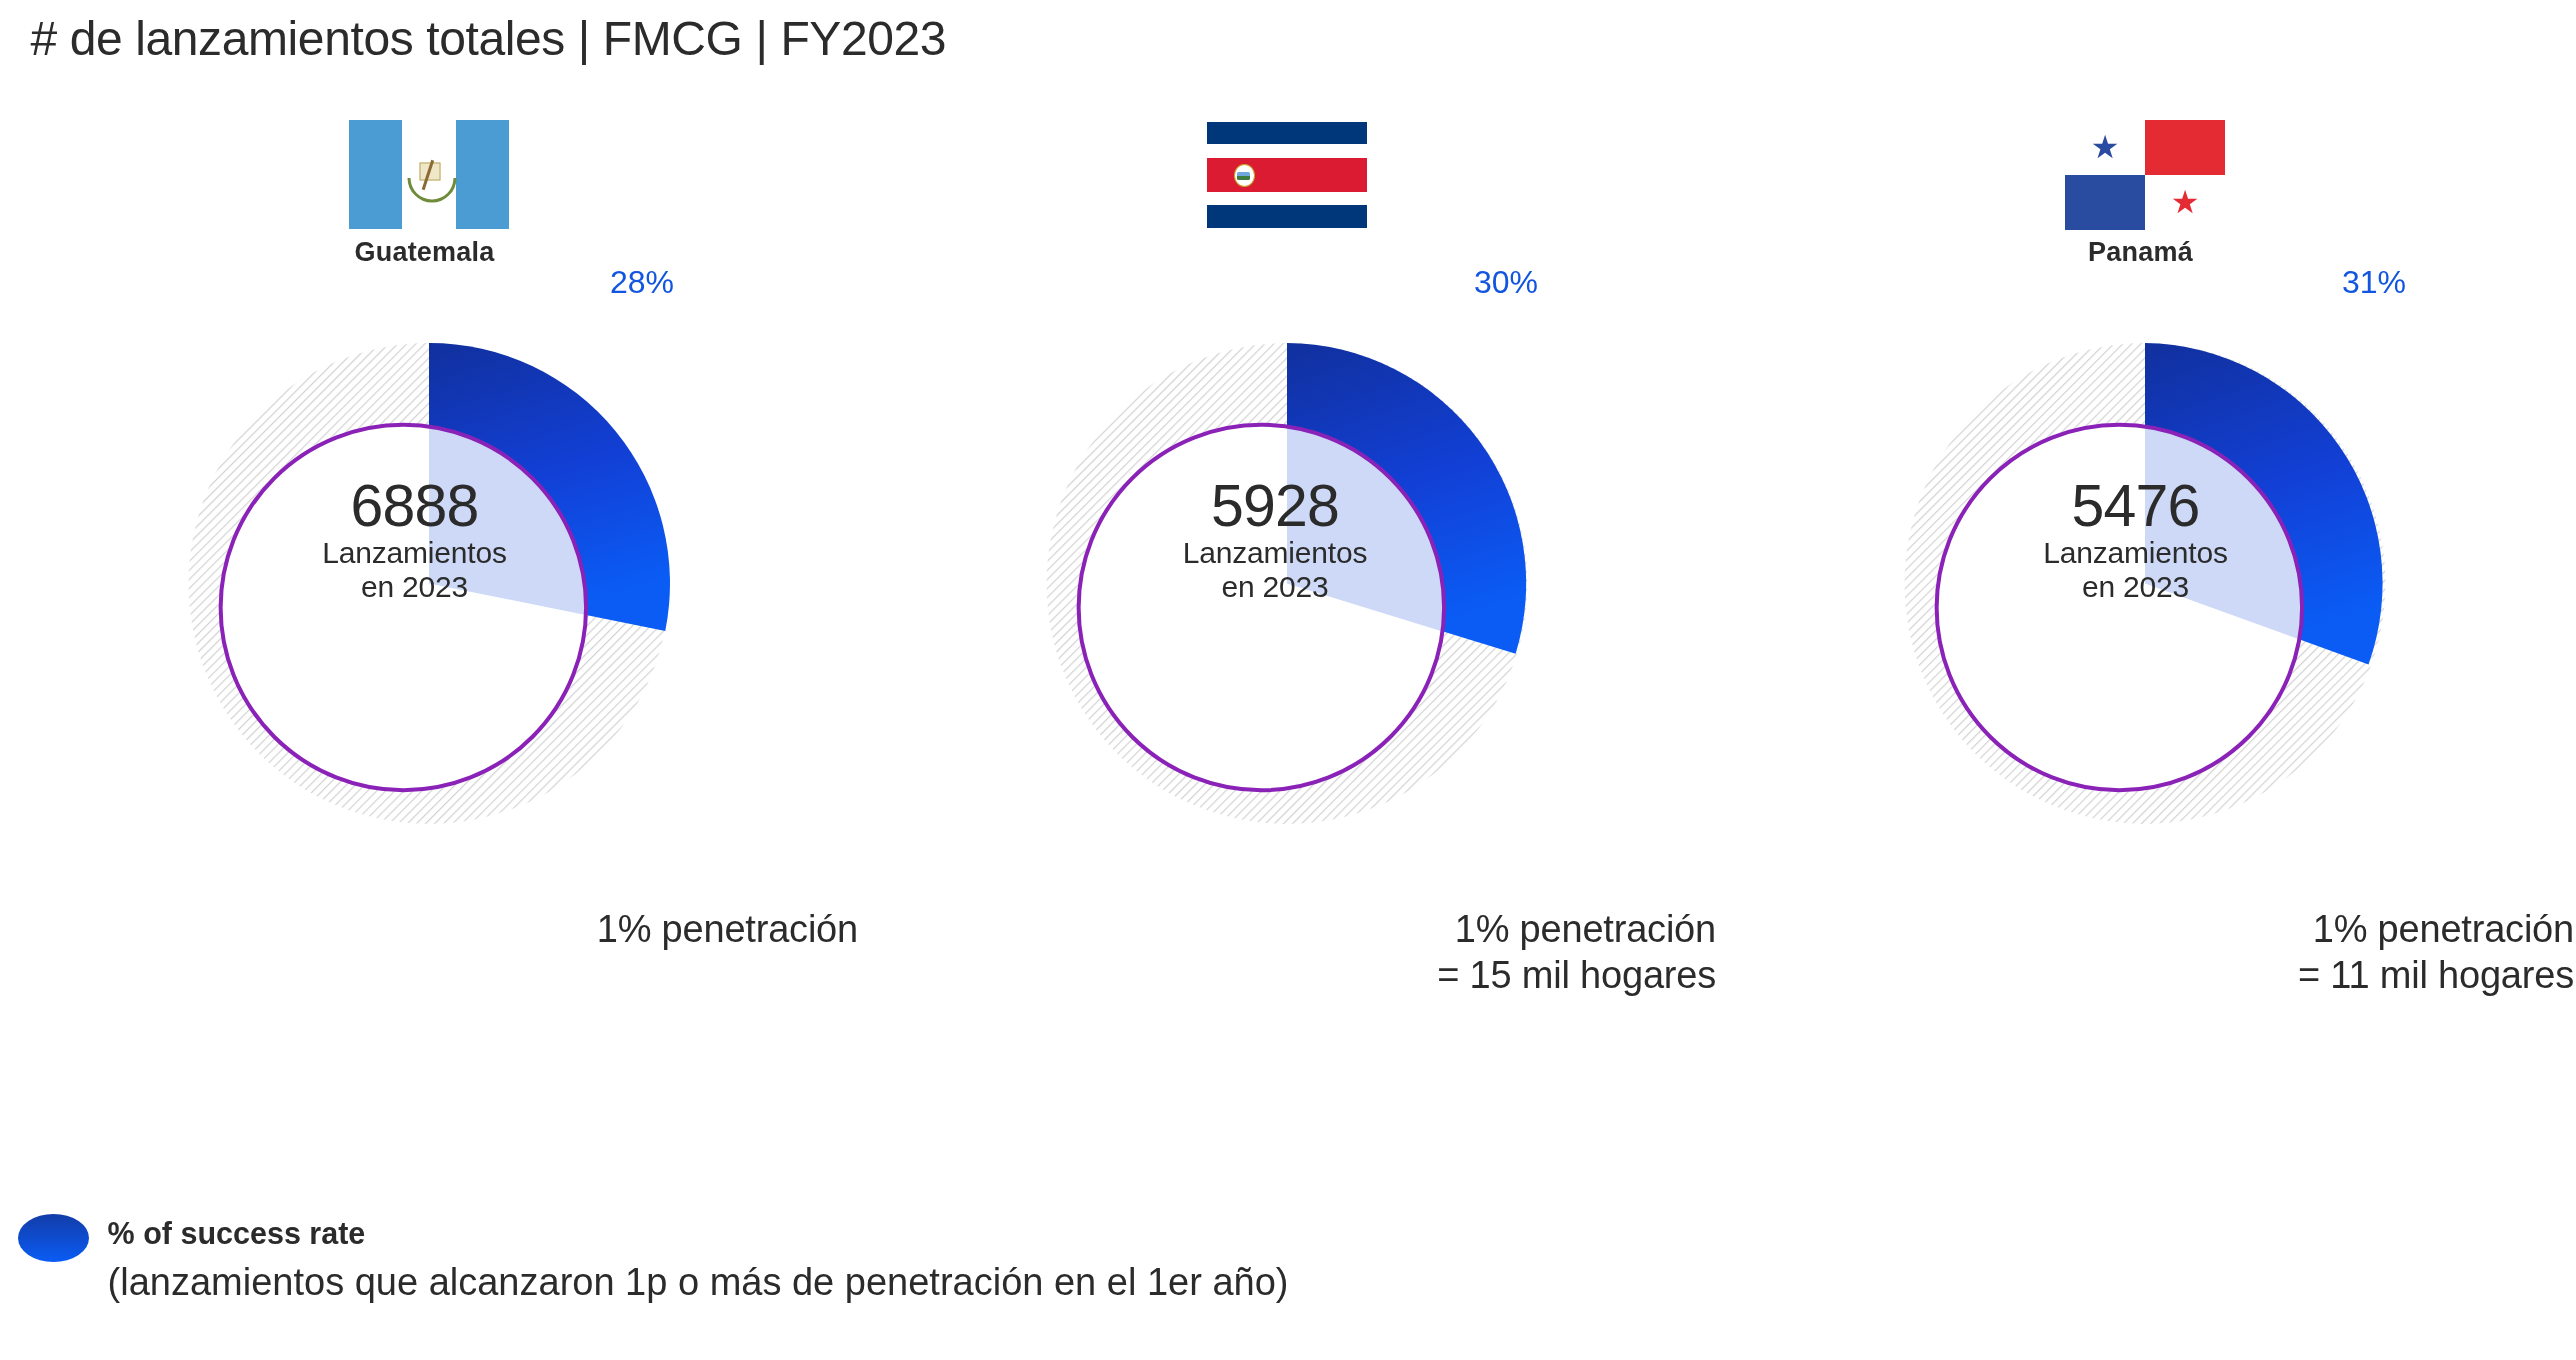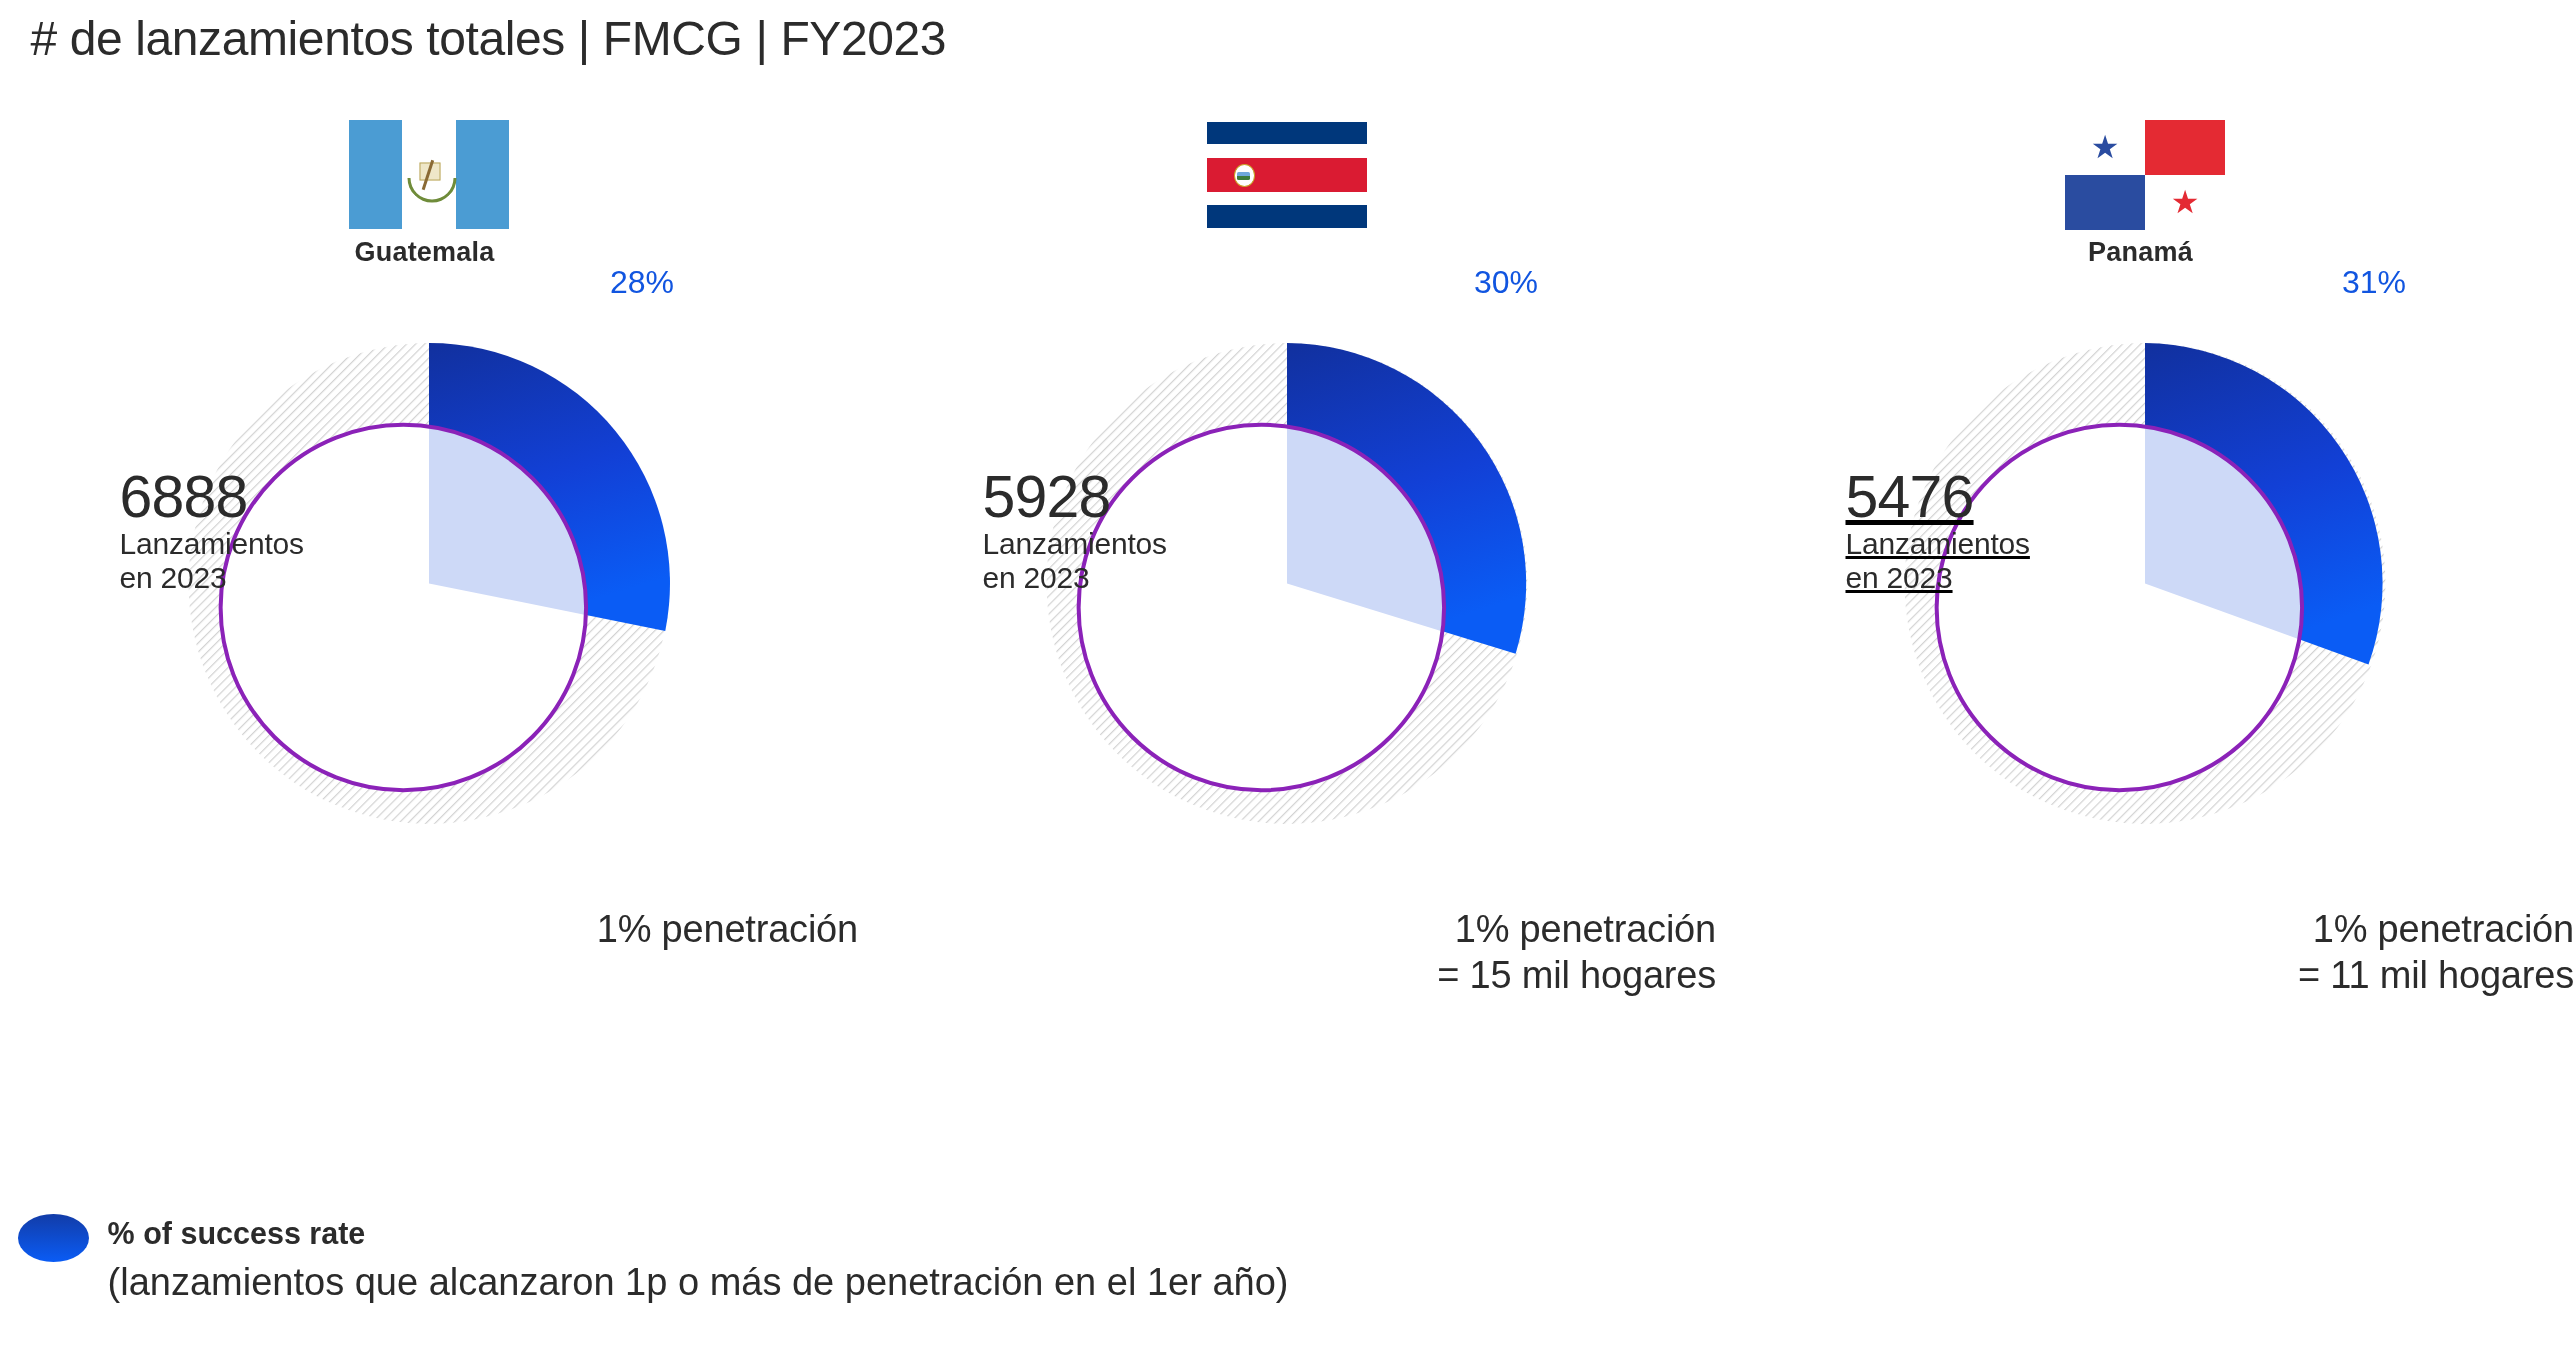--- a/index.html
+++ b/index.html
@@ -146,27 +146,27 @@
     top: 191px;
     transform: translateX(-50%);
     width: 561px;
     height: 561px;
   }
   .donut-svg { display: block; width: 561px; height: 561px; }
 
   .center-block {
     position: absolute;
     left: 0; right: 0;
-    top: 157px;
-    text-align: left;
+    top: 166px;
+    text-align: center;
     pointer-events: none;
   }
   #panel-0 .center-block { left: -29px; }
   #panel-1 .center-block { left: -24px; }
-  #panel-2 .center-block { left: -19px; text-decoration: underline; }
+  #panel-2 .center-block { left: -19px; }
 
   .big-number {
     font-size: 59px;
     font-weight: 400;
     color: #2b2b2b;
     line-height: 1.0;
     letter-spacing: -0.8px;
   }
   .sub-line {
     font-size: 30px;

